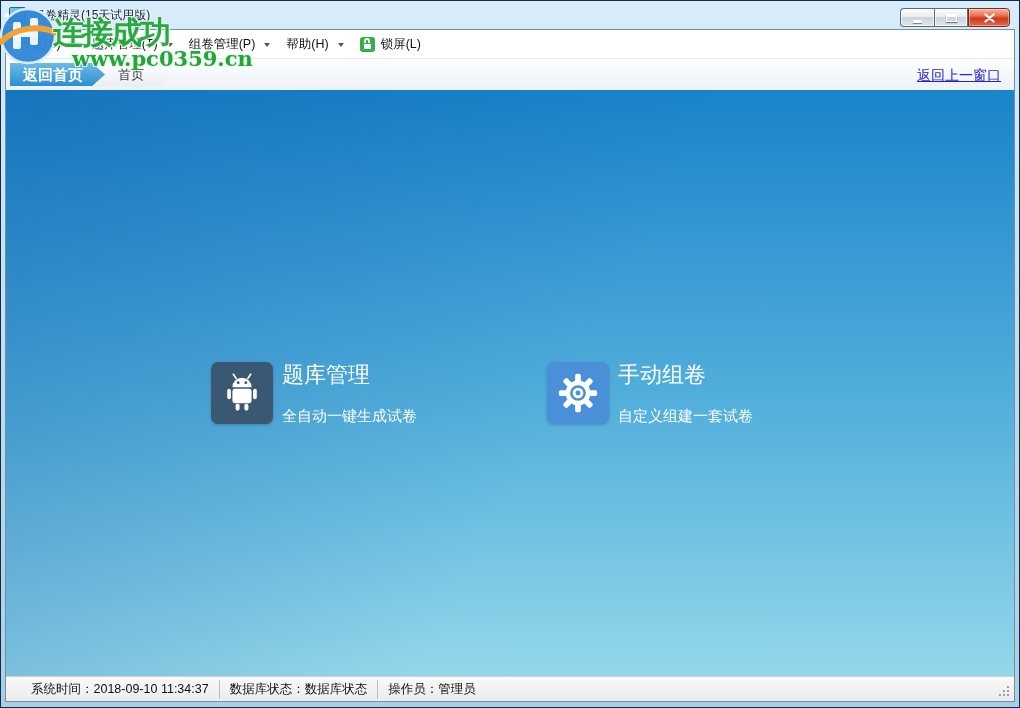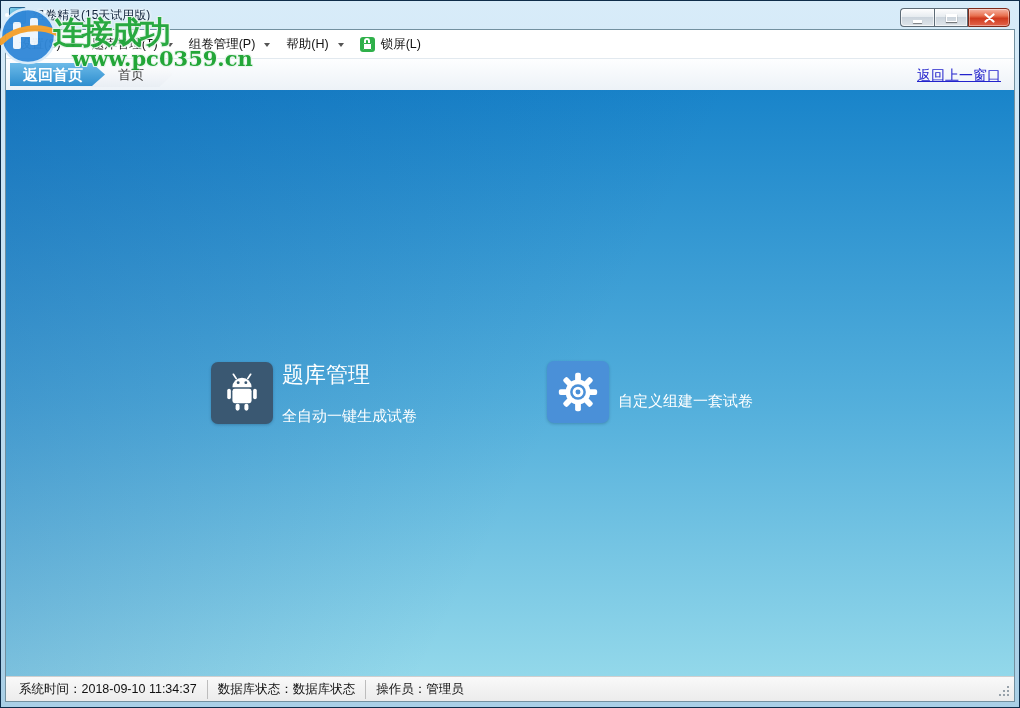--- a/index.html
+++ b/index.html
@@ -78,21 +78,21 @@
   .ficon.gear    { background:#4a90d8; }
   .ftext { color:#fff; }
   .ftitle { font-size:22px; line-height:1.25; font-weight:400; }
   .fsub   { font-size:15px; margin-top:18px; }
 
   
   .statusbar { height:24px; flex:0 0 auto; position:relative;
                background:linear-gradient(#f9f9f9,#ececec); border-top:1px solid #cfcfcf;
                display:flex; align-items:center; font-size:12.5px; color:#111; }
   .sitem { padding:1px 10px; border-right:1px solid #bdbdbd; }
-  .sitem:first-child { padding-left:13px; }
+  .sitem:first-child { padding-left:25px; }
   .sitem:nth-child(3) { border-right:none; }
   .grip { position:absolute; right:5px; bottom:5px; width:2px; height:2px; background:#98a2aa;
           box-shadow:-4px 0 0 #98a2aa, -8px 0 0 #98a2aa, 0 -4px 0 #98a2aa,
                      -4px -4px 0 #98a2aa, 0 -8px 0 #98a2aa; cursor:nwse-resize; }
 
   
   .watermark { position:absolute; left:0; top:0; width:620px; height:90px;
                pointer-events:none; z-index:50; }
   .wm-logo { position:absolute; left:-2px; top:5px; opacity:.96; }
   .wm-name { position:absolute; left:52px; top:11px; font-size:31px; font-weight:bold;
@@ -198,20 +198,21 @@
               <rect x="21" y="4" width="6" height="9" rx="2" transform="rotate(225 24 24)"></rect>
               <rect x="21" y="4" width="6" height="9" rx="2" transform="rotate(270 24 24)"></rect>
               <rect x="21" y="4" width="6" height="9" rx="2" transform="rotate(315 24 24)"></rect>
             </g>
             <circle cx="24" cy="24" r="8.2" fill="#4a90d8"></circle>
             <circle cx="24" cy="24" r="5.6" fill="#fff"></circle>
             <circle cx="24" cy="24" r="2.6" fill="#4a90d8"></circle>
           </svg>
         </div>
         <div class="ftext">
+          <div class="ftitle">手动组卷</div>
           <div class="fsub">自定义组建一套试卷</div>
         </div>
       </div>
 
     </div>
 
     <div class="statusbar">
       <span class="sitem">系统时间：2018-09-10 11:34:37</span>
       <span class="sitem">数据库状态：数据库状态</span>
       <span class="sitem">操作员：管理员</span>

